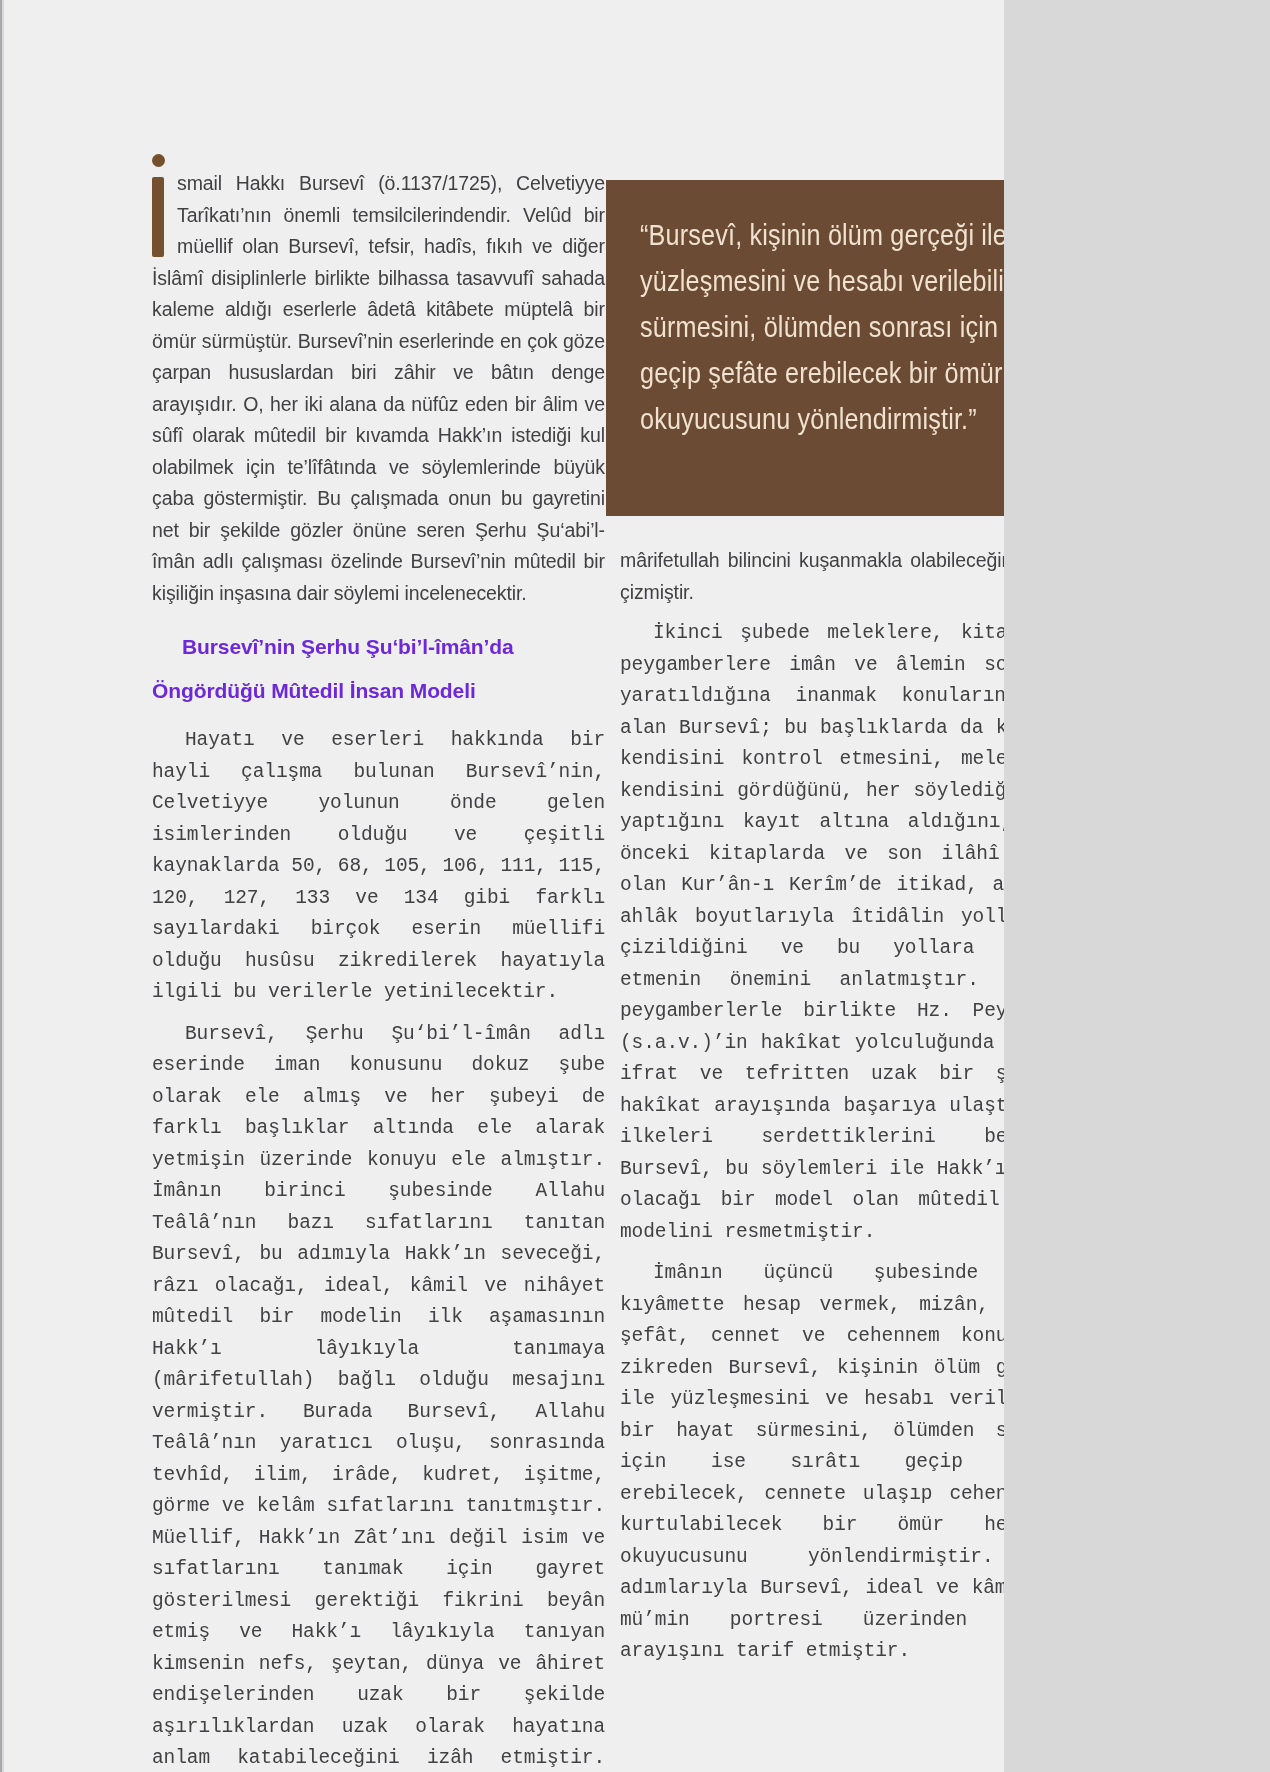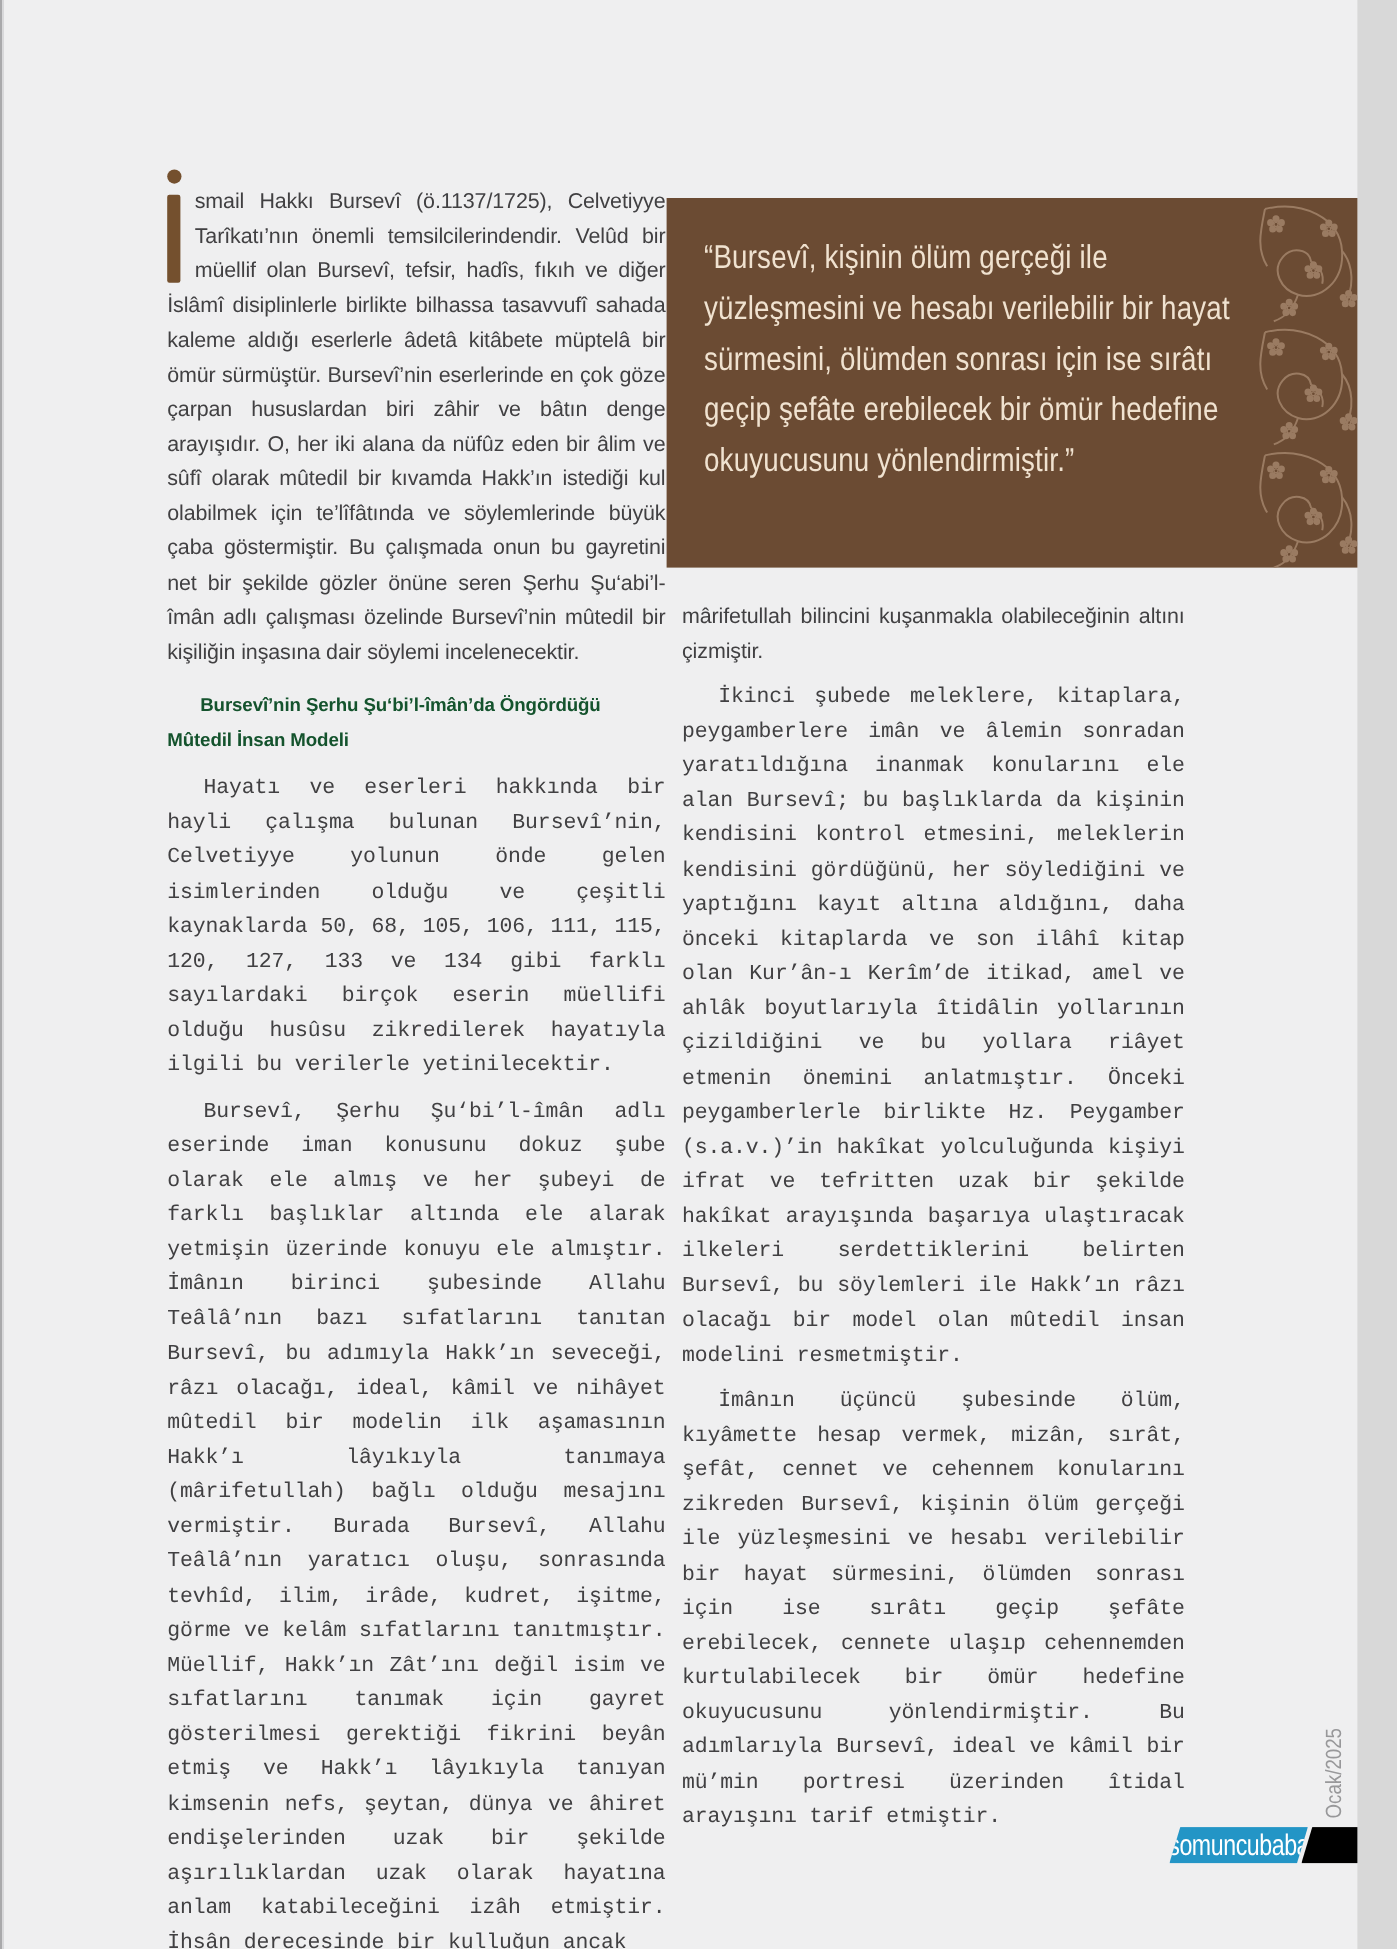--- a/index.html
+++ b/index.html
@@ -1,18 +1,18 @@
 <!DOCTYPE html>
 <html lang="tr"><head>
 <meta charset="utf-8">
 <style>
   html,body{margin:0;padding:0;background:#d8d8d8;}
   .page{
     position:relative;
-    width:1234px;height:1772px;
+    width:1004px;height:1772px;
     background:#efeff0;
     overflow:hidden;
     font-family:"Liberation Sans", sans-serif;
     color:#414042;
   }
   .page-edge{
     position:absolute;left:0;top:0;bottom:0;width:6px;
     background:linear-gradient(to right,#a9a9ab 0 2px,#d8d8da 2px 4px,rgba(216,216,218,0) 4px);
   }
   
@@ -22,24 +22,24 @@
     line-height:31.5px;
     text-align:justify;
     letter-spacing:-0.1px;
   }
   .col-left{left:152px;top:168px;width:453px;}
   .col-right{left:620px;top:545px;width:457px;}
   .col p{margin:0 0 10px 0;}
   .col p.indent{text-indent:33px;font-family:Liberation Mono, monospace;}
   .section-heading{
     margin:16px 0 12px 0;
-    color:#14532d;
+    color:#6d28d9;
     font-weight:bold;
-    font-size:17px;
-    line-height:32px;
+    font-size:21px;
+    line-height:44px;
     text-indent:30px;
     text-align:left;
   }
   
   .dropcap{
     float:left;
     width:25px;height:90px;
   }
   .dropcap-dot{
     width:13px;height:13px;border-radius:50%;

